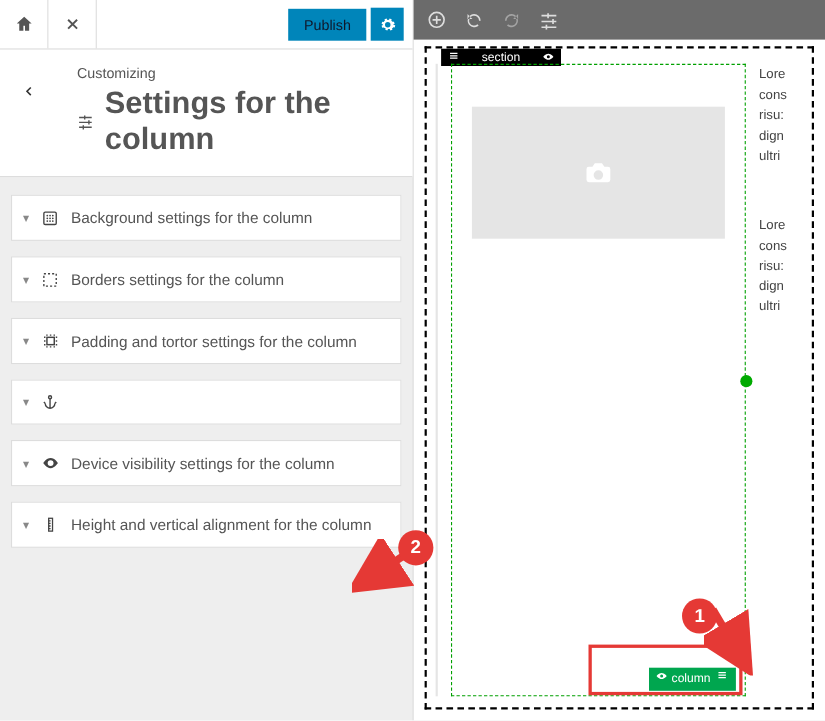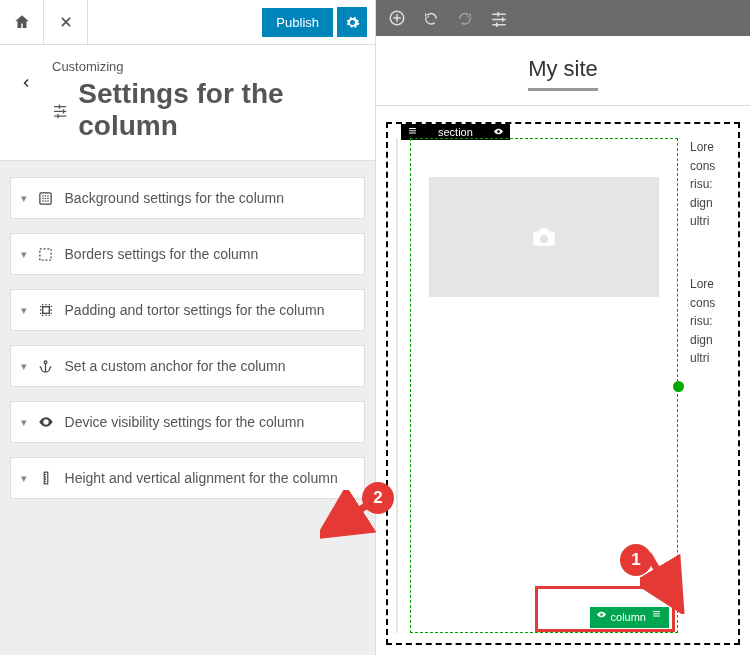--- a/index.html
+++ b/index.html
@@ -3,23 +3,23 @@
 <meta charset="utf-8">
 <style>
 *{box-sizing:border-box;margin:0;padding:0;font-family:Arial,Helvetica,sans-serif}
 body{width:750px;height:655px;overflow:hidden;background:#fff}
 .root{display:flex;width:100%;height:100%}
 .customizer{width:376px;height:100%;background:#eee;border-right:1px solid #ddd;display:flex;flex-direction:column}
 .canvas{flex:1;height:100%;display:flex;flex-direction:column;min-width:0}
 .cz-topbar{height:45px;background:#fff;border-bottom:1px solid #ddd;display:flex;align-items:center;position:relative}
 .tb-btn{width:44px;height:44px;display:flex;align-items:center;justify-content:center;border-right:1px solid #ddd;color:#555;cursor:pointer}
 .tb-right{position:absolute;right:8px;display:flex;gap:4px;align-items:center}
-.btn-publish{background:#0085ba;color:#ffffff;border:none;padding:7px 14px;font-size:13px;cursor:pointer}
+.btn-publish{background:#0085ba;color:#0f172a;border:none;padding:7px 14px;font-size:13px;cursor:pointer}
 .btn-gear{background:#0085ba;color:#fff;width:30px;height:30px;display:flex;align-items:center;justify-content:center;cursor:pointer}
-.cz-header{background:#fff;padding:14px 14px 18px 14px;display:flex;align-items:flex-start;gap:14px;border-bottom:1px solid #ddd}
+.cz-header{background:#fff;padding:14px 14px 18px 14px;display:flex;align-items:flex-start;gap:32px;border-bottom:1px solid #ddd}
 .cz-back{width:24px;height:48px;display:flex;align-items:center;justify-content:center;color:#333;cursor:pointer;font-size:18px}
 .cz-titleblock{flex:1}
 .cz-crumb{color:#555;font-size:13px;margin-bottom:4px}
 .cz-title-row{display:flex;align-items:center;gap:10px;color:#555}
 .cz-title{font-size:28px;font-weight:700;color:#555}
 .cz-list{padding:16px 10px;display:flex;flex-direction:column;gap:14px;position:relative}
 .acc{background:#fff;border:1px solid #ddd;padding:12px 10px;display:flex;align-items:center;gap:10px;color:#555;font-size:14px;cursor:pointer}
 .acc .chev{font-size:11px;color:#888}
 .acc .ic{width:18px;display:flex;justify-content:center;color:#444}
 .canvas-toolbar{height:36px;background:#6b6b6b;display:flex;align-items:center;gap:16px;padding:0 12px;color:#ddd}
@@ -128,21 +128,20 @@
         <span>Padding and tortor settings for the column</span>
       </div>
       <div class="acc">
         <span class="chev">▾</span>
         <span class="ic">
             <svg width="15" height="15" viewBox="0 0 24 24" fill="currentColor">
               <circle cx="12" cy="5" r="2.2" fill="none" stroke="currentColor" stroke-width="2"></circle>
               <path d="M12 7v13M5 14a7 7 0 0014 0M5 14l-2-2M19 14l2-2" fill="none" stroke="currentColor" stroke-width="2"></path>
             </svg>
           </span>
-        <span>Set a custom anchor for the column</span>
       </div>
       <div class="acc">
         <span class="chev">▾</span>
         <span class="ic">
             <svg width="16" height="16" viewBox="0 0 24 24" fill="currentColor">
               <path d="M12 5C6 5 2 12 2 12s4 7 10 7 10-7 10-7-4-7-10-7zm0 11a4 4 0 110-8 4 4 0 010 8z"></path>
             </svg>
           </span>
         <span>Device visibility settings for the column</span>
       </div>
@@ -177,24 +176,20 @@
             <path d="M12 5a8 8 0 00-8 8h2a6 6 0 112 4.5L6.5 19A8 8 0 1012 5zm8 0v6h-6l6-6z"></path>
           </svg>
         </span>
       <span class="ct-btn">
           <svg width="18" height="18" viewBox="0 0 24 24" fill="currentColor">
             <path d="M3 6h7V4h2v2h9v2h-9v2h-2V8H3zM3 13h13v-2h2v2h3v2h-3v2h-2v-2H3zM3 20h5v-2h2v2h11v2H10v2H8v-2H3z"></path>
           </svg>
         </span>
     </div>
 
-    <div class="site-header">
-      <span class="site-title">My site</span>
-      <hr class="site-rule">
-    </div>
 
     <div class="section-wrap">
       <div class="section-tag">
         <svg width="11" height="9" viewBox="0 0 24 24" fill="currentColor">
             <path d="M3 5h18v3H3zM3 11h18v3H3zM3 17h18v3H3z"></path>
           </svg>
         <span>section</span>
         <svg width="11" height="11" viewBox="0 0 24 24" fill="currentColor">
             <path d="M12 6C6 6 2 12 2 12s4 6 10 6 10-6 10-6-4-6-10-6zm0 9a3 3 0 110-6 3 3 0 010 6z"></path>
           </svg>

